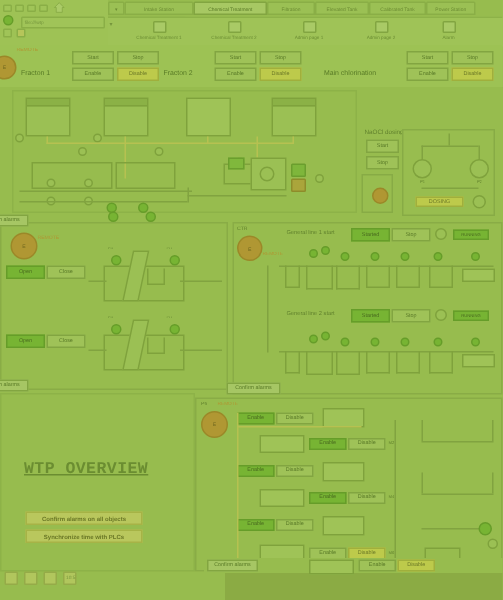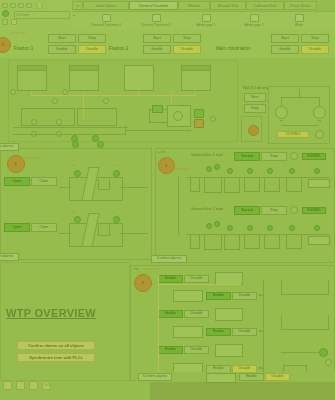--- a/index.html
+++ b/index.html
@@ -385,21 +385,21 @@
       </div>
       <div class="abs" style="left:150px;top:80px;width:52px;height:30px;">
         <div class="wire abs" style="left:0;top:6px;width:40px;height:1px;"></div>
         <div class="circ abs" style="left:38px;top:2px;width:9px;height:9px;background:#6fb52f;border-color:#579420;"></div>
         <div class="circ abs" style="left:44px;top:13px;width:7px;height:7px;"></div>
         <div class="abs" style="left:2px;top:19px;width:22px;height:9px;border:0.7px solid #7a9b3c;"></div>
       </div>
     </div>
 
     <div class="sect abs" style="left:0px;top:204px;width:130px;height:119px;background:#9cc055;border-color:#8fb24c;">
-      <div id="ovtitle" style="left:5px;top:44px;">WTP OVERVIEW</div>
+      <div id="ovtitle" style="left:15px;top:44px;font-family:Liberation Mono, monospace;">WTP OVERVIEW</div>
       <div class="wbtn abs" style="left:16px;top:78px;width:78px;height:9px;">Confirm alarms on all objects</div>
       <div class="wbtn abs" style="left:16px;top:90px;width:78px;height:9px;">Synchronize time with PLCs</div>
     </div>
 
   </div>
 
   <div id="alarmlog">
     <div class="alrow">04 28 25 10:5:2014 Chemical Treatment - Alarm 17 - Hot Plants arrangement check bus int 1 Clik</div>
     <div class="alrow r2">04 28 25 10:5:2014 Intake Station - Alarm 4 - Hot Plants arrangement check bus int 1 Clik</div>
     <div class="alrow">04 28 25 10:5:2014 Filtration - Alarm 106 - S2 P01 Dosing pump 1 fault</div>

